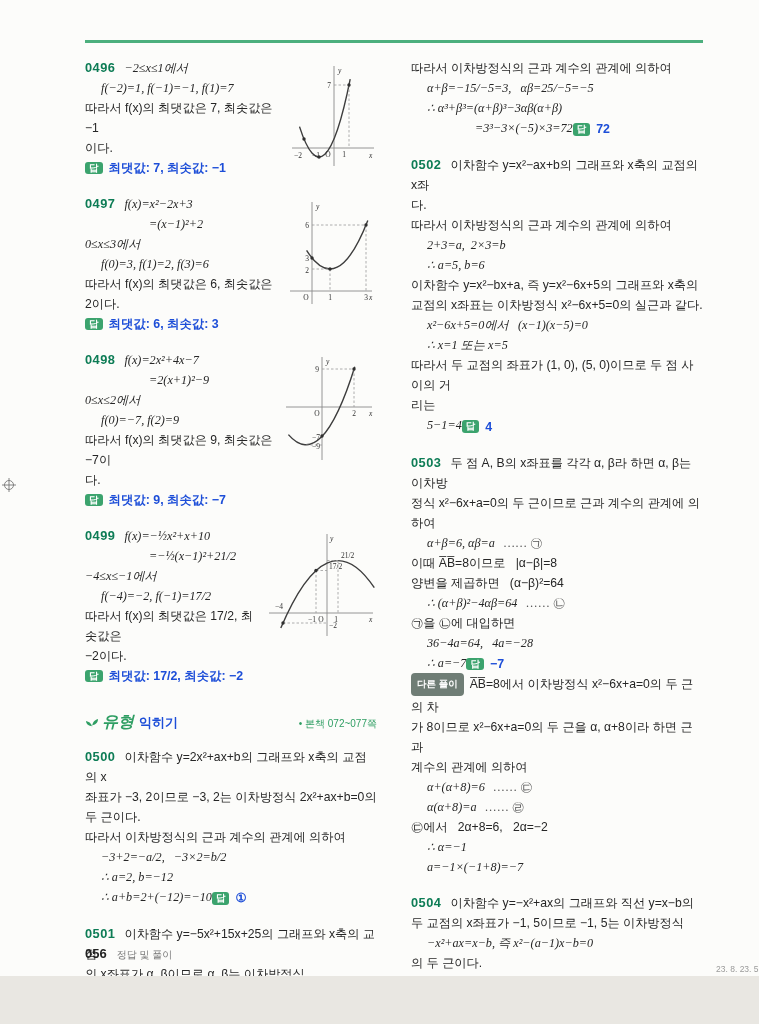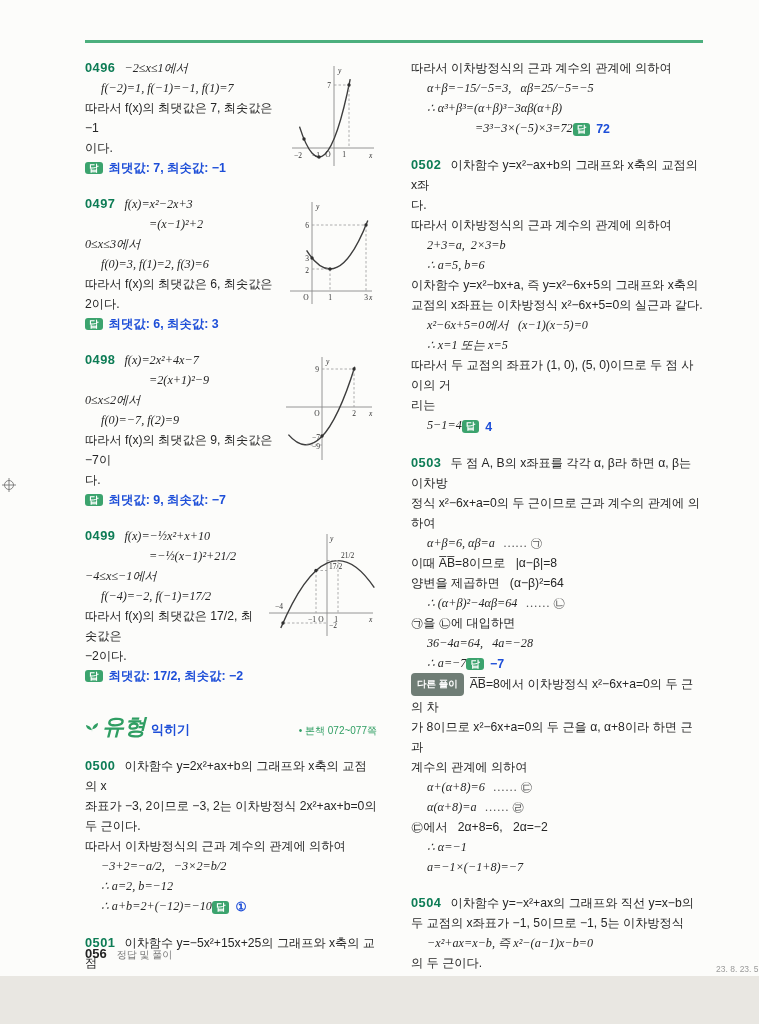--- a/index.html
+++ b/index.html
@@ -28,21 +28,21 @@
         display:inline-block;transform:translateY(-1px);}
   .ref{font-family:"Liberation Serif",serif;font-style:normal;color:#555;padding-left:8px;}
 
   .answrap{display:inline-flex;align-items:center;gap:6px;font-style:normal;white-space:nowrap;}
   .abadge{background:#3ba36d;color:#fff;font-size:9.5px;font-weight:bold;padding:1px 4px 2px;
           border-radius:3px;font-family:"Liberation Sans",sans-serif;line-height:1;}
   .aval{font-weight:bold;color:#1d4ed8;font-size:12.4px;font-family:"Liberation Sans",sans-serif;}
 
   .sec{display:flex;align-items:baseline;margin:26px 0 14px 0;}
   .secleaf{align-self:center;margin-right:3px;}
-  .secbadge{color:#2f9e63;font-weight:bold;font-style:italic;font-size:22px;margin-right:5px;
+  .secbadge{color:#2f9e63;font-weight:bold;font-style:italic;font-size:16px;margin-right:5px;
             font-family:Liberation Mono, monospace;}
   .sectitle{font-weight:bold;font-size:13px;color:#1d4ed8;}
   .secref{margin-left:auto;font-size:10px;color:#2f9e63;}
 
   
   .pgraph svg{display:block;}
   .axis{stroke:#8a8a8a;stroke-width:0.9;}
   .curve{stroke:#3d3d3d;stroke-width:1.4;fill:none;}
   .dash{stroke:#9a9a9a;stroke-width:0.8;stroke-dasharray:2.5 2;}
   .dot{fill:#2f2f2f;}

